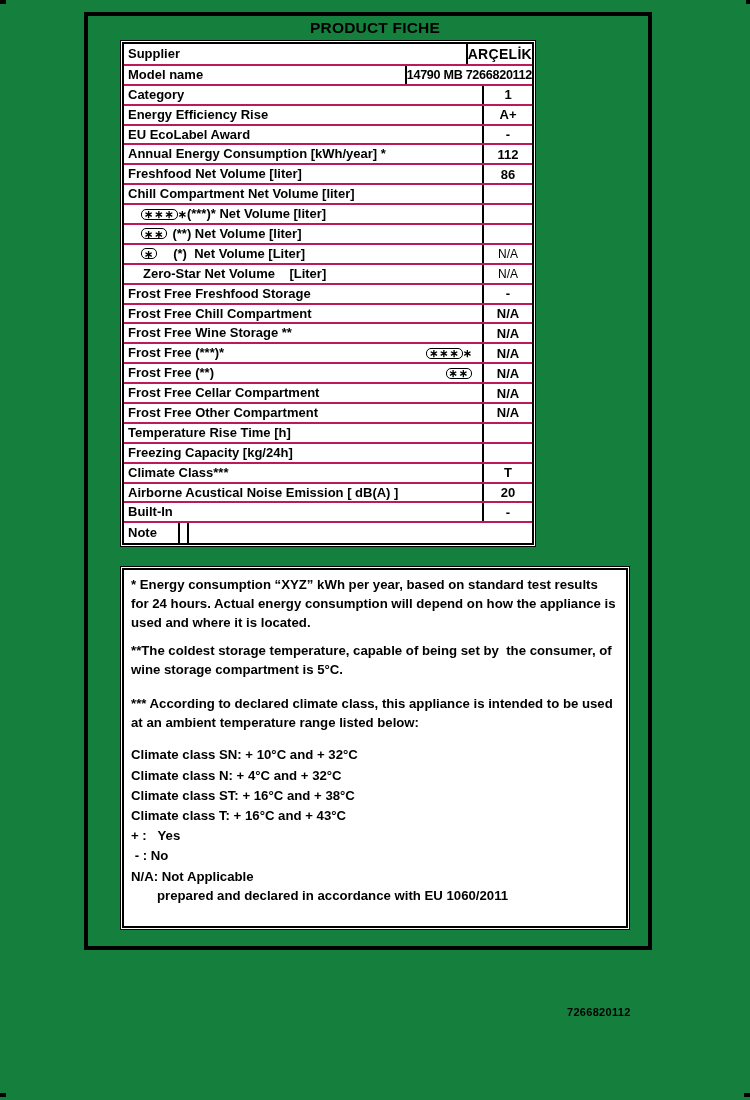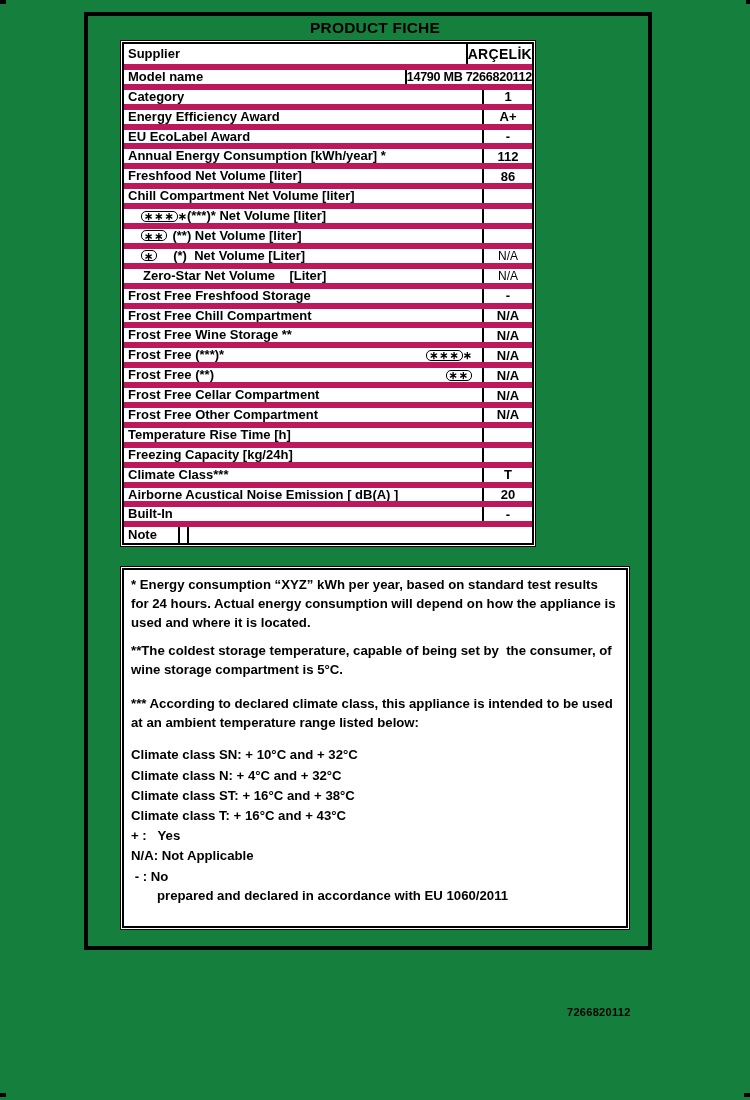--- a/index.html
+++ b/index.html
@@ -14,21 +14,21 @@
   .frame{position:absolute;left:84px;top:12px;width:568px;height:938px;
          border:4px solid #000;box-sizing:border-box;}
   .title{position:absolute;left:32px;top:3px;width:510px;text-align:center;
          font-weight:bold;font-size:15.5px;letter-spacing:.2px;}
 
   .dbl{border:1px solid #000;padding:1px;background:#fff;box-sizing:border-box;}
   .dbl-in{border:2px solid #000;box-sizing:border-box;}
 
   .table-pos{position:absolute;left:32px;top:24px;width:416px;}
   .trow{display:flex;align-items:stretch;height:19.9px;box-sizing:border-box;
-        border-top:6px solid #be185d;overflow:hidden;}
+        border-top:2px solid #be185d;overflow:hidden;}
   .trow:first-child{border-top:none;}
   .tlabel{display:flex;align-items:center;width:360px;box-sizing:border-box;
           border-right:2px solid #000;padding-left:4px;}
   .tlabel.ind{padding-left:17px;}
   .tlabel.ind2{padding-left:19px;}
   .tvalue{flex:1;display:flex;align-items:center;justify-content:center;}
   .lbl{font-weight:bold;font-size:13px;white-space:pre;line-height:18px;}
   .val{font-weight:bold;font-size:13px;}
   .val.big{font-size:14px;letter-spacing:.3px;}
   .val.tight{font-size:12.6px;letter-spacing:-.3px;white-space:nowrap;}
@@ -88,21 +88,21 @@
           <div class="trow">
             <div class="tlabel">
               <span class="lbl">Category</span>
             </div>
             <div class="tvalue">
               <span class="val">1</span>
             </div>
           </div>
           <div class="trow">
             <div class="tlabel">
-              <span class="lbl">Energy Efficiency Award</span>
+              <span class="lbl">Energy Efficiency Rise</span>
             </div>
             <div class="tvalue">
               <span class="val">A+</span>
             </div>
           </div>
           <div class="trow">
             <div class="tlabel">
               <span class="lbl">EU EcoLabel Award</span>
             </div>
             <div class="tvalue">
@@ -301,21 +301,21 @@
     <div class="dbl notes-pos">
       <div class="dbl-in notes-in">
           <div class="nline">* Energy consumption “XYZ” kWh per year, based on standard test results for 24 hours. Actual energy consumption will depend on how the appliance is used and where it is located.</div>
           <div class="nline" style="margin-top: 8px;">**The coldest storage temperature, capable of being set by  the consumer, of wine storage compartment is 5°C.</div>
           <div class="nline" style="margin-top: 15px;">*** According to declared climate class, this appliance is intended to be used at an ambient temperature range listed below:</div>
           <div class="nline" style="margin-top: 13px;">Climate class SN: + 10°C and + 32°C</div>
           <div class="nline" style="margin-top: 1px;">Climate class N: + 4°C and + 32°C</div>
           <div class="nline" style="margin-top: 1px;">Climate class ST: + 16°C and + 38°C</div>
           <div class="nline" style="margin-top: 1px;">Climate class T: + 16°C and + 43°C</div>
           <div class="nline" style="margin-top: 1px;">+ :   Yes</div>
+          <div class="nline" style="margin-top: 1px;"> - : No</div>
           <div class="nline" style="margin-top: 1px;">N/A: Not Applicable</div>
-          <div class="nline" style="margin-top: 1px;"> - : No</div>
           <div class="nline indent">prepared and declared in accordance with EU 1060/2011</div>
         </div>
     </div>
   </div>
 
   <div class="footer-code">7266820112</div>
 </div>
 
 </body></html>

